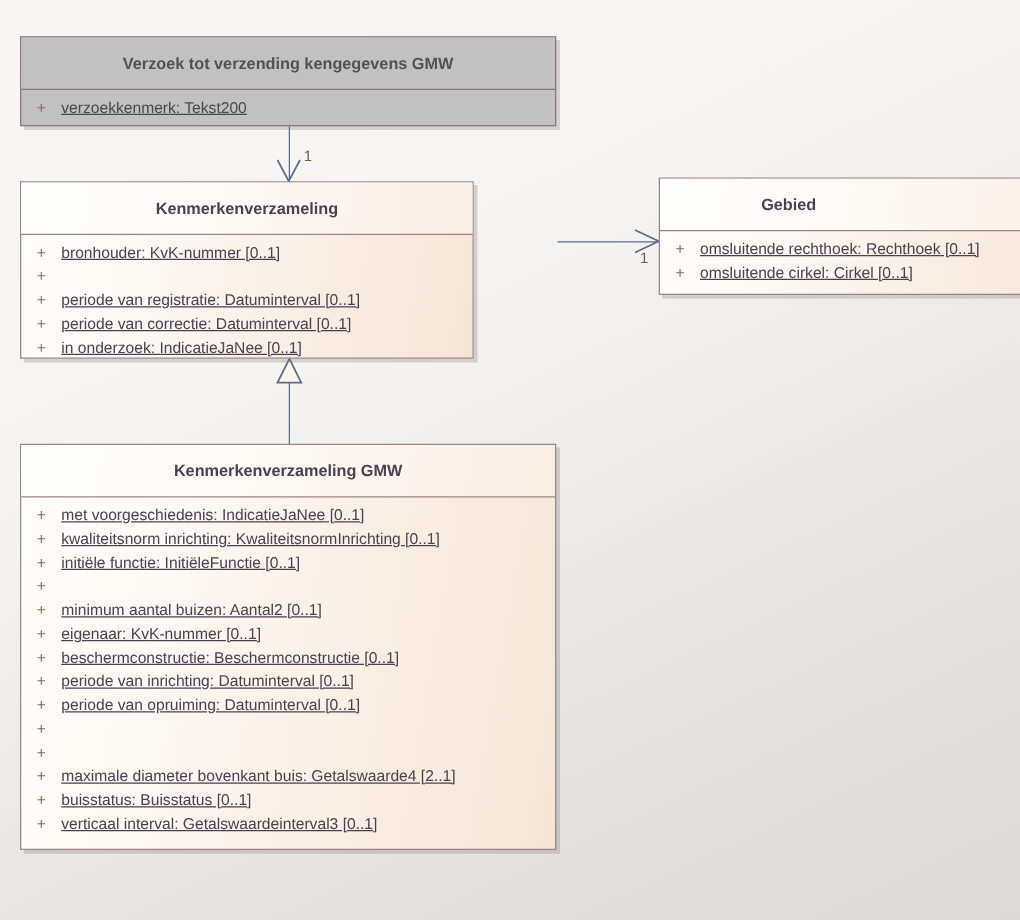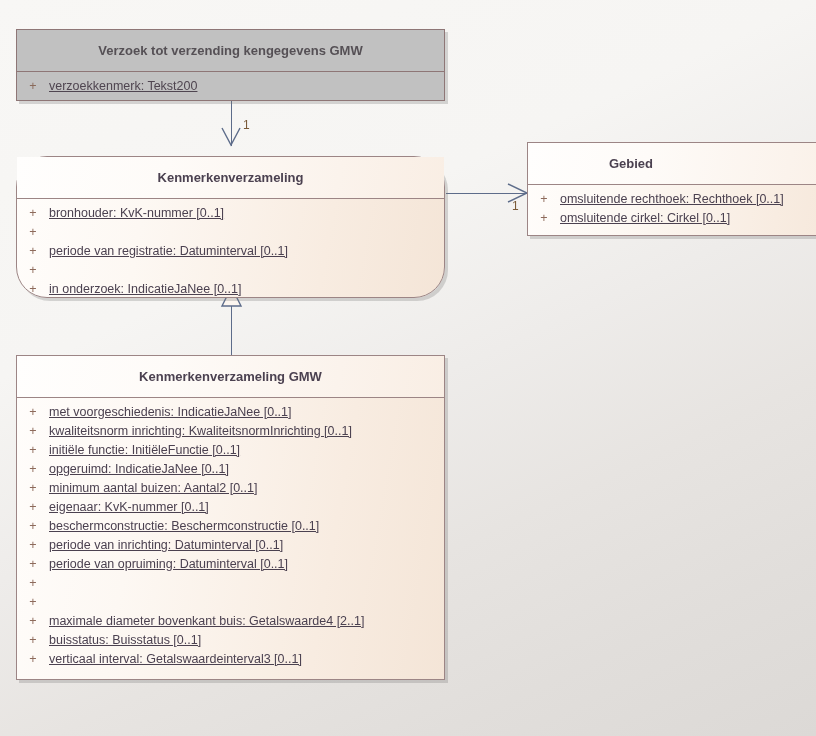--- a/index.html
+++ b/index.html
@@ -135,36 +135,37 @@
   <div class="uml-class tone-gray" style="left:16px; top:29px; width:429px; height:72px;">
     <div class="class-header">Verzoek tot verzending kengegevens GMW</div>
     <ul class="class-attrs">
       <li>
         <span class="attr-vis">+</span>
         <span class="attr-text">verzoekkenmerk: Tekst200</span>
       </li>
     </ul>
   </div>
 
-  <div class="uml-class tone-cream" style="left:16px; top:156px; width:429px; height:142px;border-radius:31px;">
+  <div class="uml-class tone-cream" style="left:16px; top:145px; width:363px; height:142px;">
     <div class="class-header">Kenmerkenverzameling</div>
     <ul class="class-attrs">
       <li>
         <span class="attr-vis">+</span>
         <span class="attr-text">bronhouder: KvK-nummer [0..1]</span>
       </li>
       <li>
         <span class="attr-vis">+</span>
       </li>
       <li>
         <span class="attr-vis">+</span>
         <span class="attr-text">periode van registratie: Datuminterval [0..1]</span>
       </li>
       <li>
         <span class="attr-vis">+</span>
+        <span class="attr-text">periode van correctie: Datuminterval [0..1]</span>
       </li>
       <li>
         <span class="attr-vis">+</span>
         <span class="attr-text">in onderzoek: IndicatieJaNee [0..1]</span>
       </li>
     </ul>
   </div>
 
   <div class="uml-class tone-cream" style="left:527px; top:142px; width:348px; height:94px;">
     <div class="class-header" style="text-align:center; padding-right:140px;">Gebied</div>
@@ -190,21 +191,20 @@
       <li>
         <span class="attr-vis">+</span>
         <span class="attr-text">kwaliteitsnorm inrichting: KwaliteitsnormInrichting [0..1]</span>
       </li>
       <li>
         <span class="attr-vis">+</span>
         <span class="attr-text">initiële functie: InitiëleFunctie [0..1]</span>
       </li>
       <li>
         <span class="attr-vis">+</span>
-        <span class="attr-text">opgeruimd: IndicatieJaNee [0..1]</span>
       </li>
       <li>
         <span class="attr-vis">+</span>
         <span class="attr-text">minimum aantal buizen: Aantal2 [0..1]</span>
       </li>
       <li>
         <span class="attr-vis">+</span>
         <span class="attr-text">eigenaar: KvK-nummer [0..1]</span>
       </li>
       <li>

